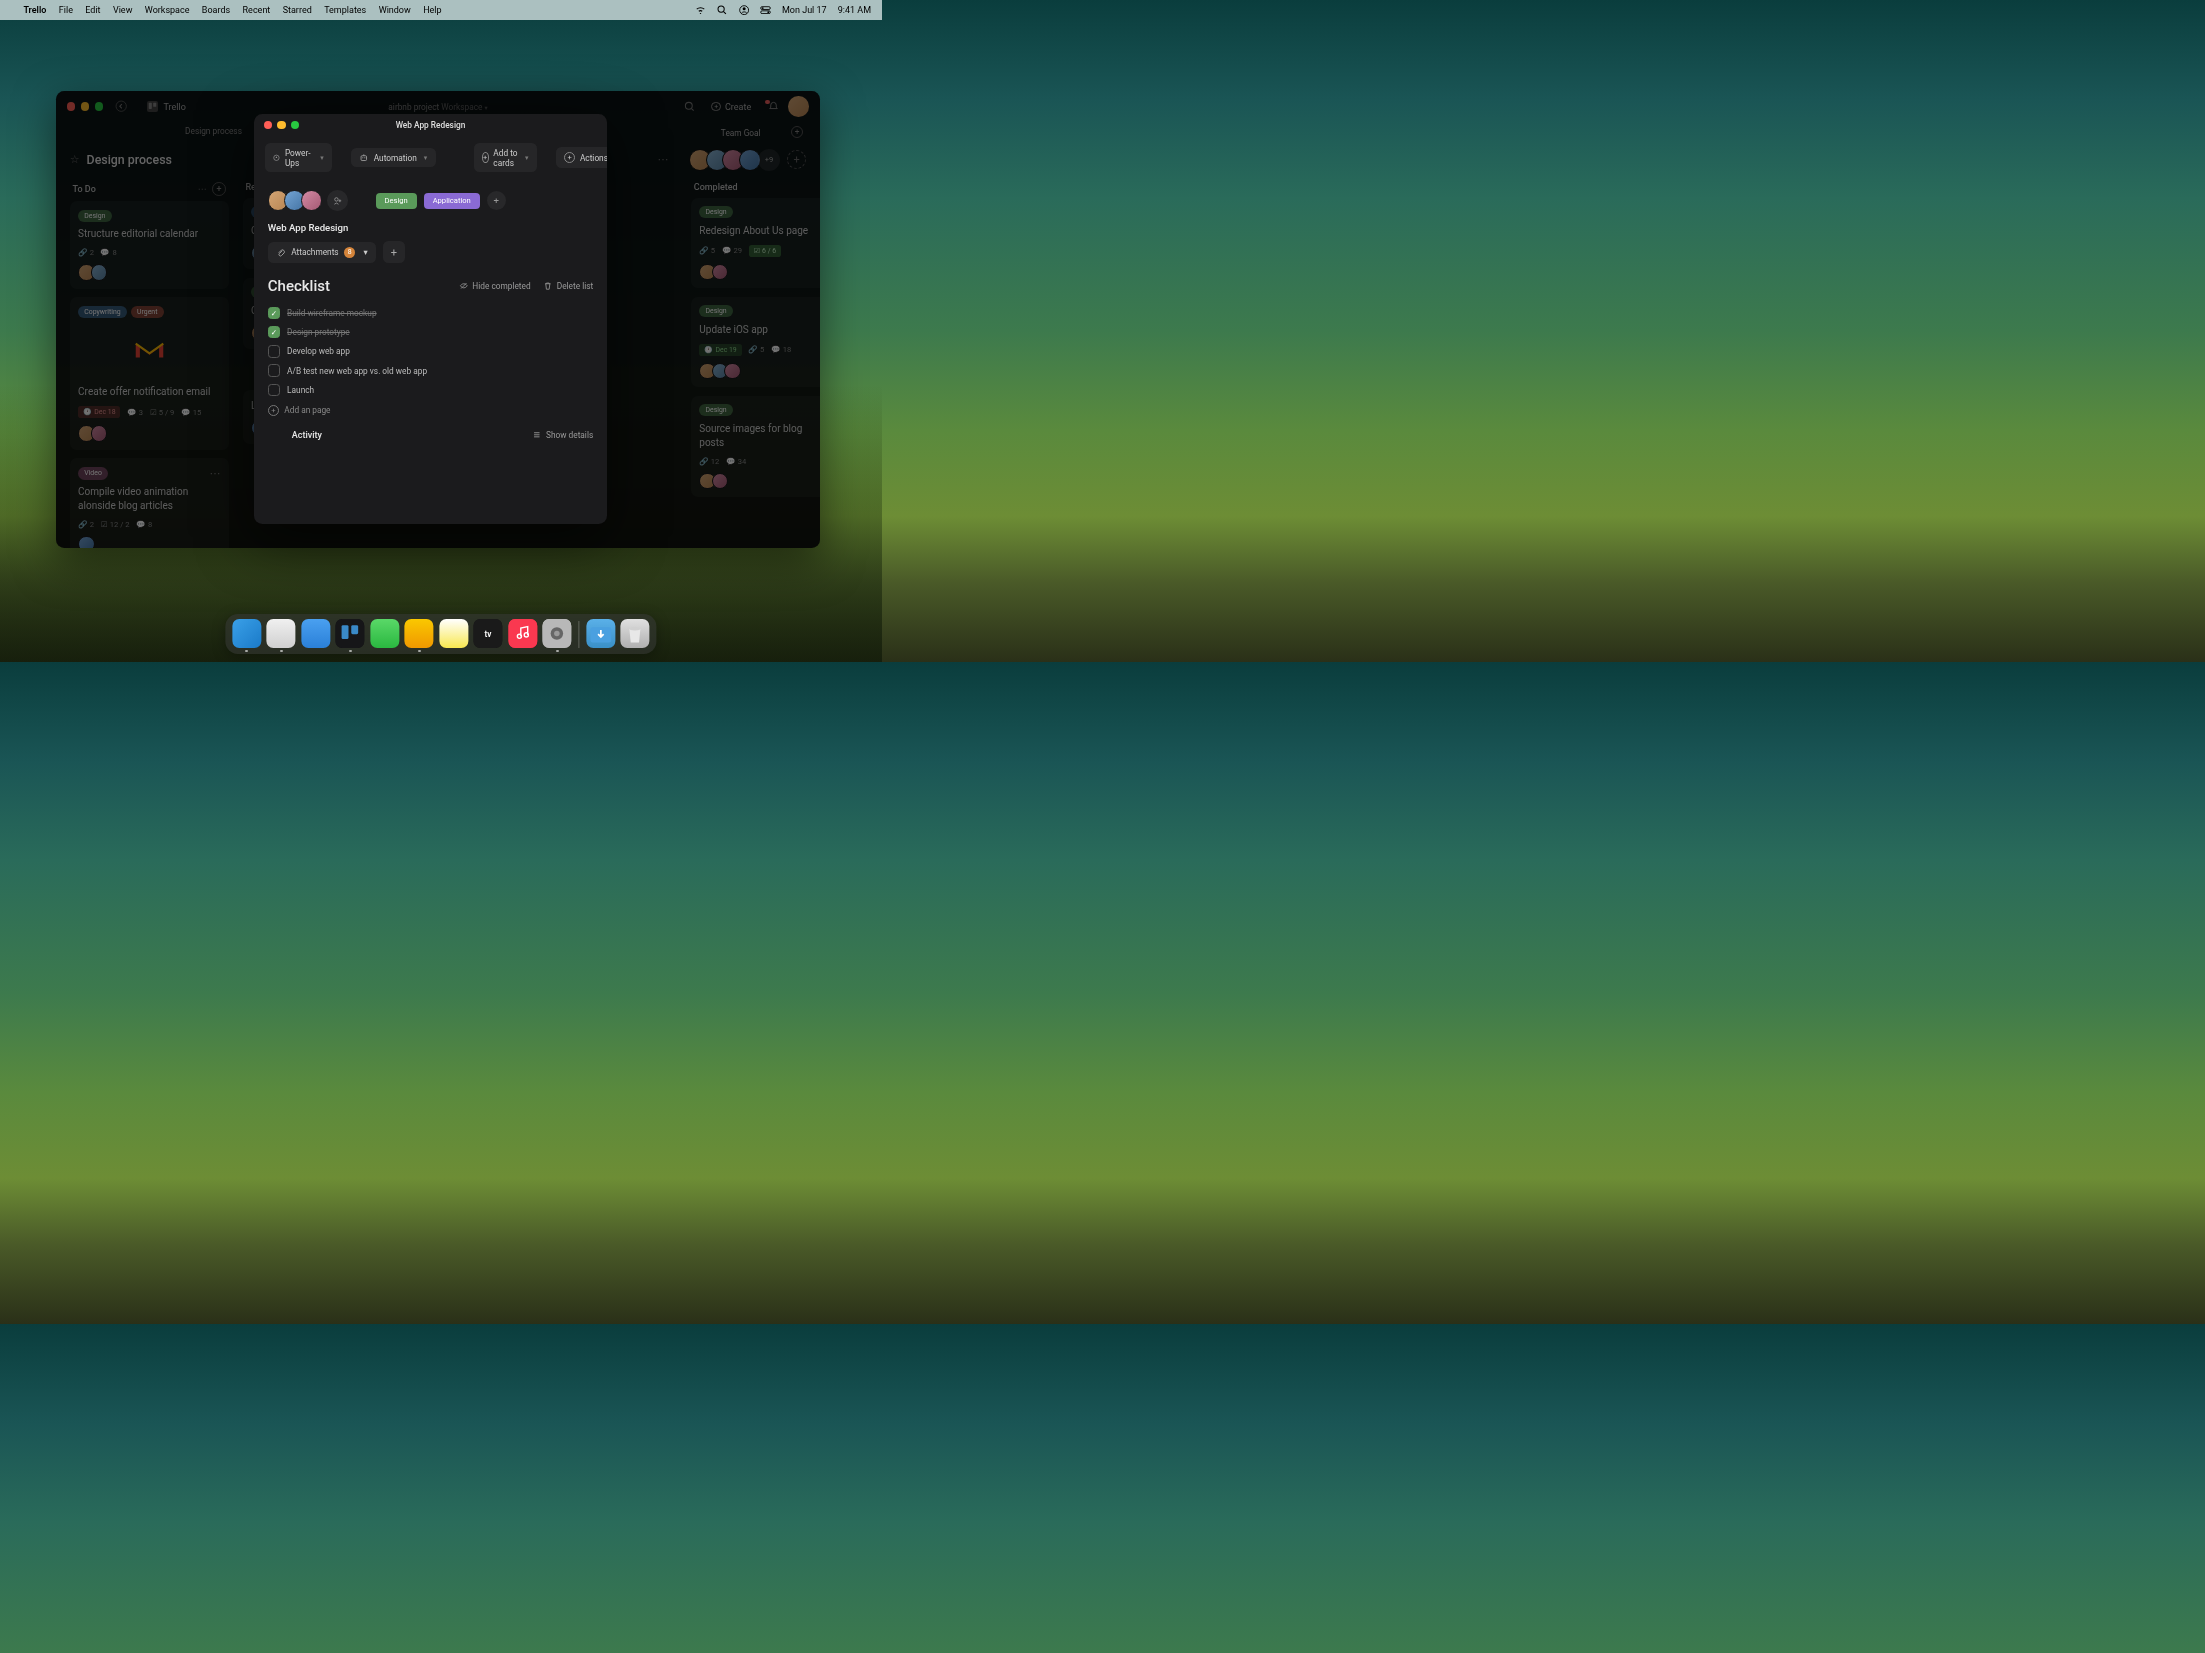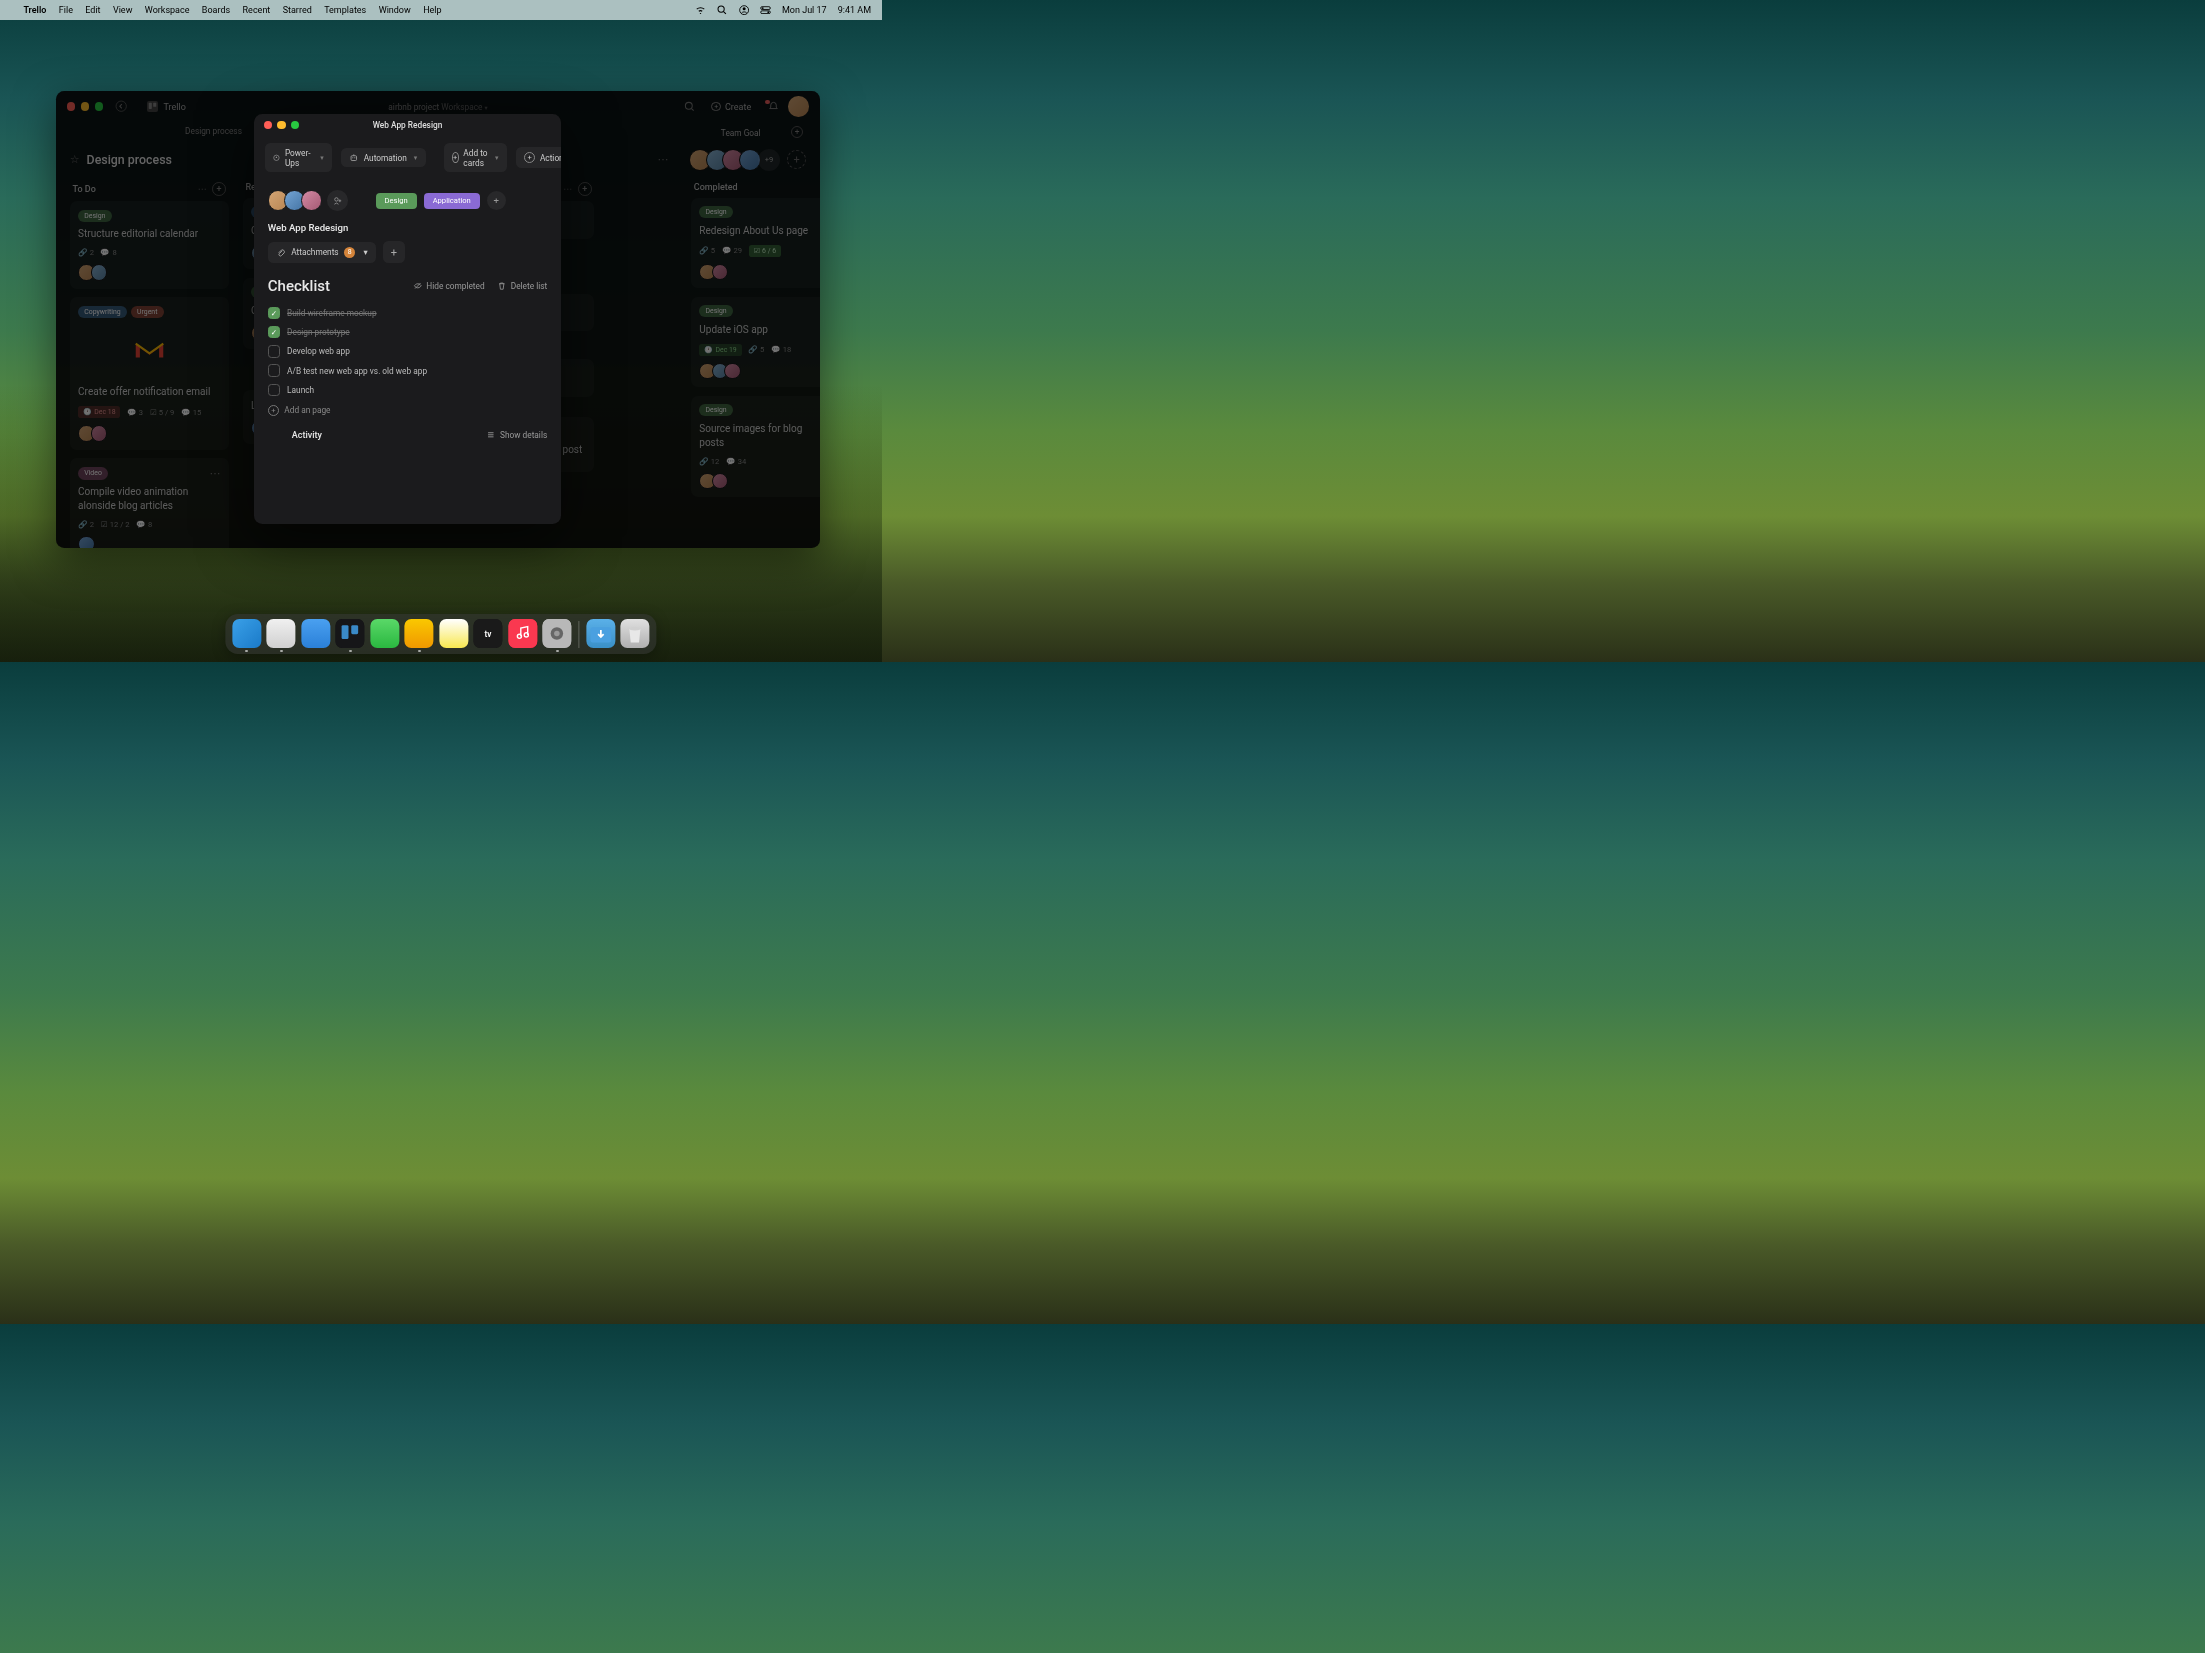--- a/index.html
+++ b/index.html
@@ -64,24 +64,24 @@
 .team-goal-head { text-align:center; color:#aaa; font-size:8.3px; padding:5.5px 0; position:relative;}
 .team-goal-head .plus-abs { position:absolute; right:2.8px; top:4.1px; width:12.4px; height:12.4px; border:1px solid #555; border-radius:50%; display:flex; align-items:center; justify-content:center; color:#888; font-size:8.3px;}
 .team-avatars { display:flex; justify-content:center; align-items:center; padding:5.5px 0 11px; }
 .team-avatars .av { width:22px; height:22px; margin-right:-5.5px; border:1.4px solid #111;}
 .team-avatars .more { width:22px; height:22px; border-radius:50%; background:rgba(255,255,255,0.08); display:flex; align-items:center; justify-content:center; color:#aaa; font-size:7.6px; margin-left:2.8px;}
 
 
 .dim { position:absolute; inset:0; background:rgba(0,0,0,0.55); }
 
 
-.modal { position:absolute; top:114px; left:254px; width:307px; height:410px; background:#1b1b1d; border-radius:8.3px; box-shadow:0 13.8px 55px rgba(0,0,0,0.6); display:flex; flex-direction:column; overflow:hidden; }
+.modal { position:absolute; top:114px; left:254px; width:353px; height:410px; background:#1b1b1d; border-radius:8.3px; box-shadow:0 13.8px 55px rgba(0,0,0,0.6); display:flex; flex-direction:column; overflow:hidden; }
 .modal-titlebar { height:22px; display:flex; align-items:center; padding:0 9.6px; position:relative; }
 .modal-title { position:absolute; left:50%; transform:translateX(-50%); color:#ddd; font-size:8.3px; font-weight:500; }
-.modal-toolbar { display:flex; align-items:center; gap:9px; padding:6.9px 11px; }
+.modal-toolbar { display:flex; align-items:center; gap:19px; padding:6.9px 11px; }
 .mt-btn { display:flex; align-items:center; gap:4.8px; padding:4.8px 8.3px; background:rgba(255,255,255,0.05); border-radius:5.5px; color:#ccc; font-size:8.3px; }
 .mt-btn .chev { color:#777; font-size:6.9px; margin-left:2.1px; }
 .mt-btn .plus-circ { width:11px; height:11px; border:0.9px solid #888; border-radius:50%; display:flex; align-items:center; justify-content:center; font-size:7.6px; }
 .modal-body { flex:1; padding:4.1px 13.8px 13.8px; overflow-y:auto; }
 
 .members-row { display:flex; align-items:center; gap:6.9px; margin:6.9px 0 11px; }
 .member-stack { display:flex; }
 .member-stack .av { width:20.7px; height:20.7px; border-radius:50%; margin-right:-4.1px; border:1.4px solid #1b1b1d; }
 .add-member { width:20.7px; height:20.7px; border-radius:50%; background:rgba(255,255,255,0.06); display:flex; align-items:center; justify-content:center; color:#999; margin-left:2.8px; }
 .tag { font-size:7.6px; padding:3.4px 9px; border-radius:4.1px; color:#fff; }

